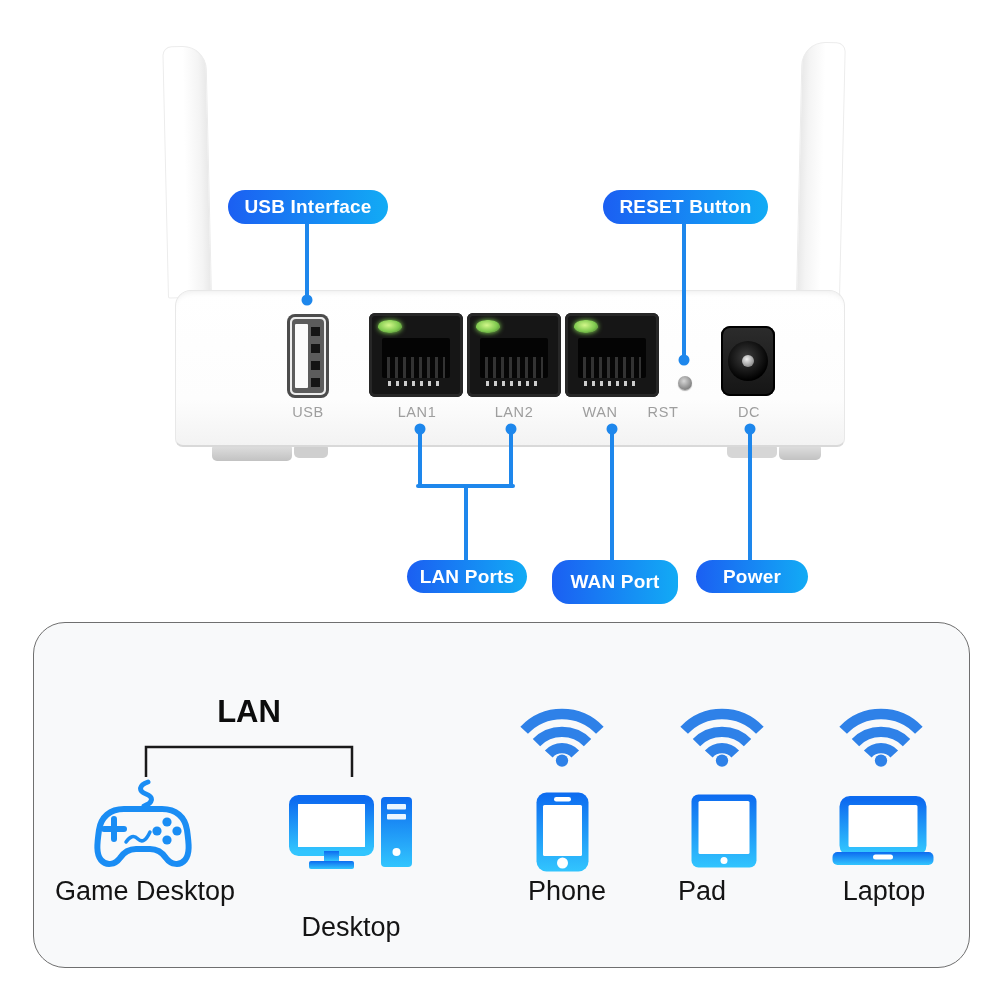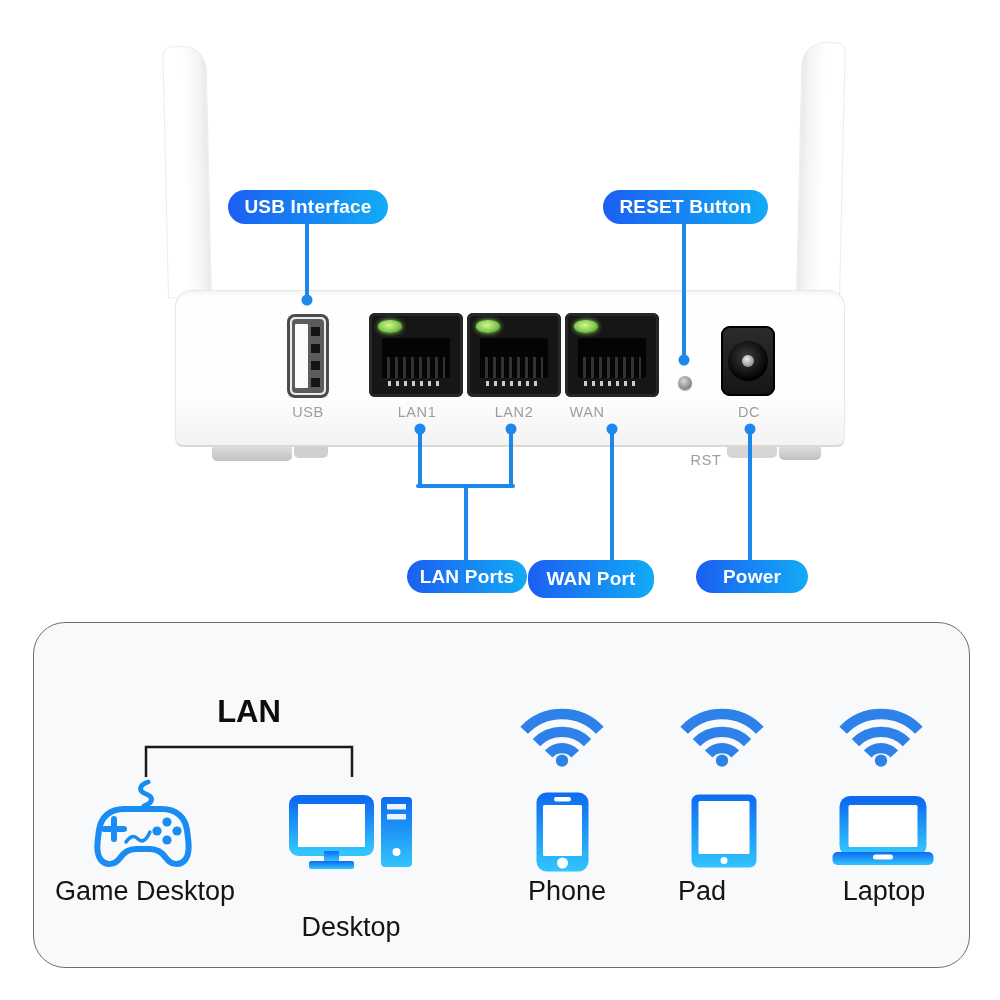--- a/index.html
+++ b/index.html
@@ -136,29 +136,29 @@
 
     <div class="dc-jack">
       <div class="dc-hole">
         <div class="dc-pin"></div>
       </div>
     </div>
 
     <div class="plabel" style="left:132px;">USB</div>
     <div class="plabel" style="left:241px;">LAN1</div>
     <div class="plabel" style="left:338px;">LAN2</div>
-    <div class="plabel" style="left:411px;">WAN</div>
-    <div class="plabel" style="left:530px;margin-top:48px;">RST</div>
+    <div class="plabel" style="left:424px;">WAN</div>
+    <div class="plabel" style="left:487px;">RST</div>
     <div class="plabel" style="left:573px;">DC</div>
   </div>
 
   <div class="pill" style="left:228px;top:190px;width:160px;">USB Interface</div>
   <div class="pill" style="left:603px;top:190px;width:165px;">RESET Button</div>
   <div class="pill" style="left:407px;top:560px;width:120px;height:33px;">LAN Ports</div>
-  <div class="pill" style="left:528px;top:560px;width:126px;height:38px;">WAN Port</div>
+  <div class="pill" style="left:552px;top:560px;width:126px;height:44px;">WAN Port</div>
   <div class="pill" style="left:696px;top:560px;width:112px;height:33px;">Power</div>
 </div>
 
 <svg class="overlay" width="1000" height="1000" viewBox="0 0 1000 1000">
   <g stroke="#1e87ec" stroke-width="4" fill="none" stroke-linecap="round">
     <line x1="307" y1="224" x2="307" y2="296"></line>
     <line x1="684" y1="224" x2="684" y2="356"></line>
     <line x1="420" y1="431" x2="420" y2="486"></line>
     <line x1="511" y1="431" x2="511" y2="486"></line>
     <line x1="418" y1="486" x2="513" y2="486"></line>

